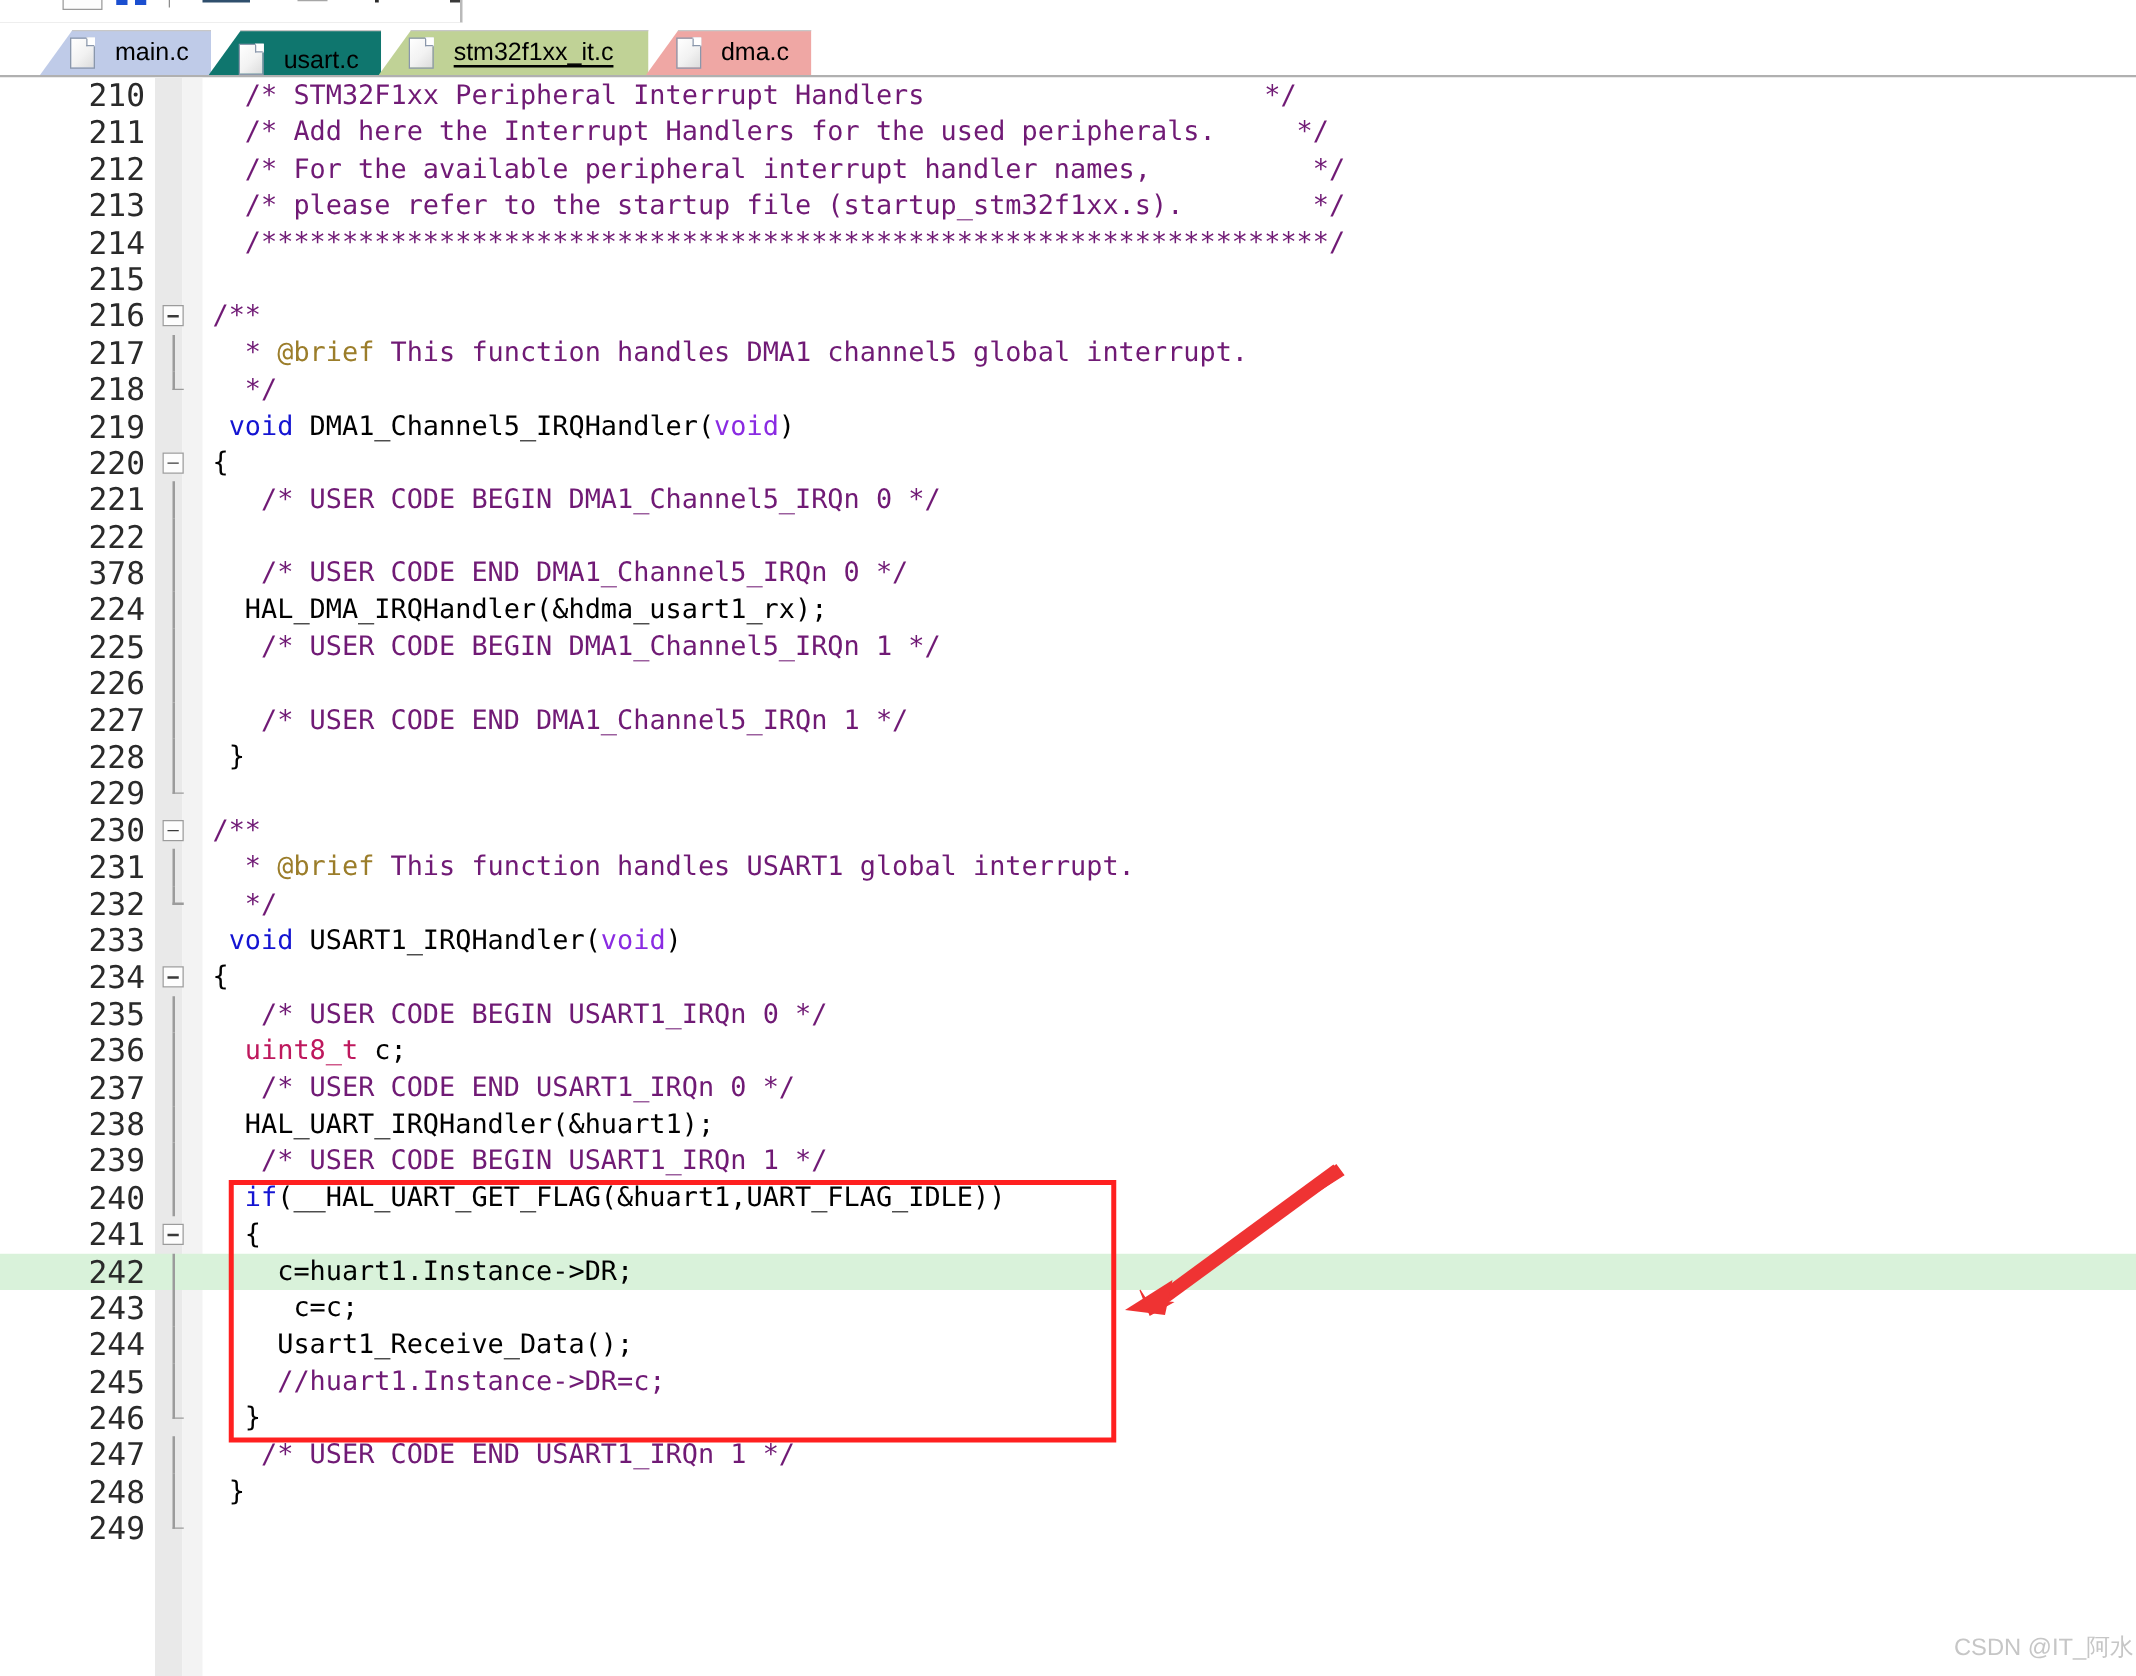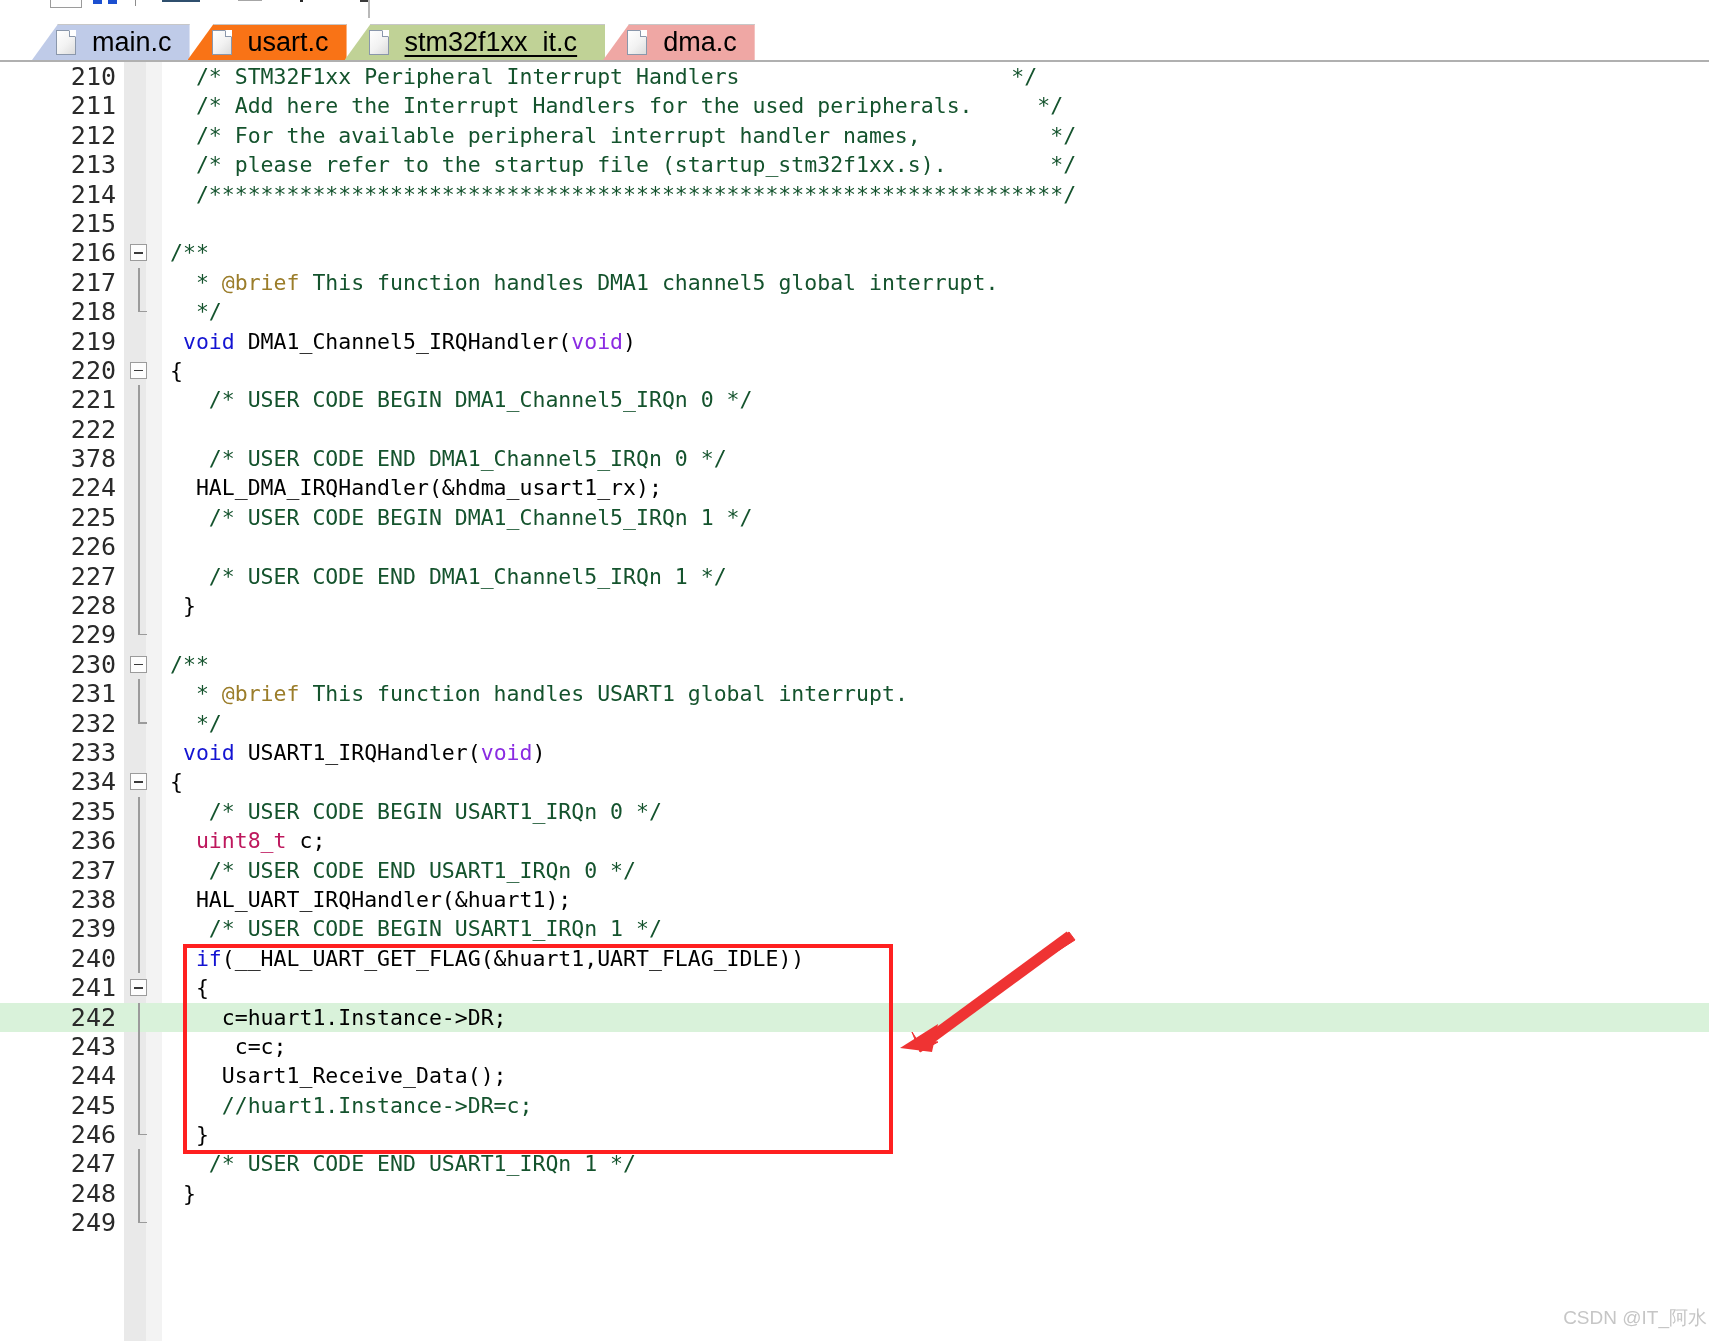--- a/index.html
+++ b/index.html
@@ -60,31 +60,31 @@
     align-items: flex-end;
   }
   .tab {
     position: relative;
     height: 36px;
     display: flex;
     align-items: center;
     padding: 0 18px 0 6px;
     margin-right: -2px;
     box-sizing: border-box;
-    font-size: 27px;
+    font-size: 20px;
     color: #000;
     white-space: nowrap;
     
     clip-path: polygon(26px 0, 100% 0, 100% 100%, 0 100%);
     border-top: 1px solid #c7c7c7;
   }
   .tab .tab-label { padding-left: 16px; letter-spacing: 0px; }
   .tab.active .tab-label { text-decoration: underline; text-underline-offset: 4px; }
   .tab-main   { background: #bfcbe8; }
-  .tab-usart  { background: #f97316; }
+  .tab-usart  { background: #0f766e; align-items: flex-end; }
   .tab-it     { background: #c0d296; }
   .tab-dma    { background: #efa7a4; }
   .tab-it { padding-right: 28px; }
   .tab-dma { clip-path: polygon(26px 0, 100% 0, 100% 100%, 0 100%); }
 
   .doc-icon {
     position: relative;
     width: 20px; height: 25px;
     margin-left: 18px;
     background: linear-gradient(135deg,#ffffff 0%,#f2f2f2 55%,#dcdcdc 100%);
@@ -187,21 +187,21 @@
   }
   .fold-end::after {
     content:"";
     position:absolute;
     left:0; top:13.5px;
     width:9px; height:1.5px;
     background:#9b9b9b;
   }
 
   
-  .cmt { color: #14532d; }
+  .cmt { color: #701a75; }
   .cmt-tag { color: #9b7d2a; }
   .kw  { color: #1414d2; }
   .kw2 { color: #8a2be2; }
   .typ { color: #be185d; }
   .pln { color: #000000; }
 
   
   .gutter-bg {
     position: absolute;
     left: 124px; top: 0;

